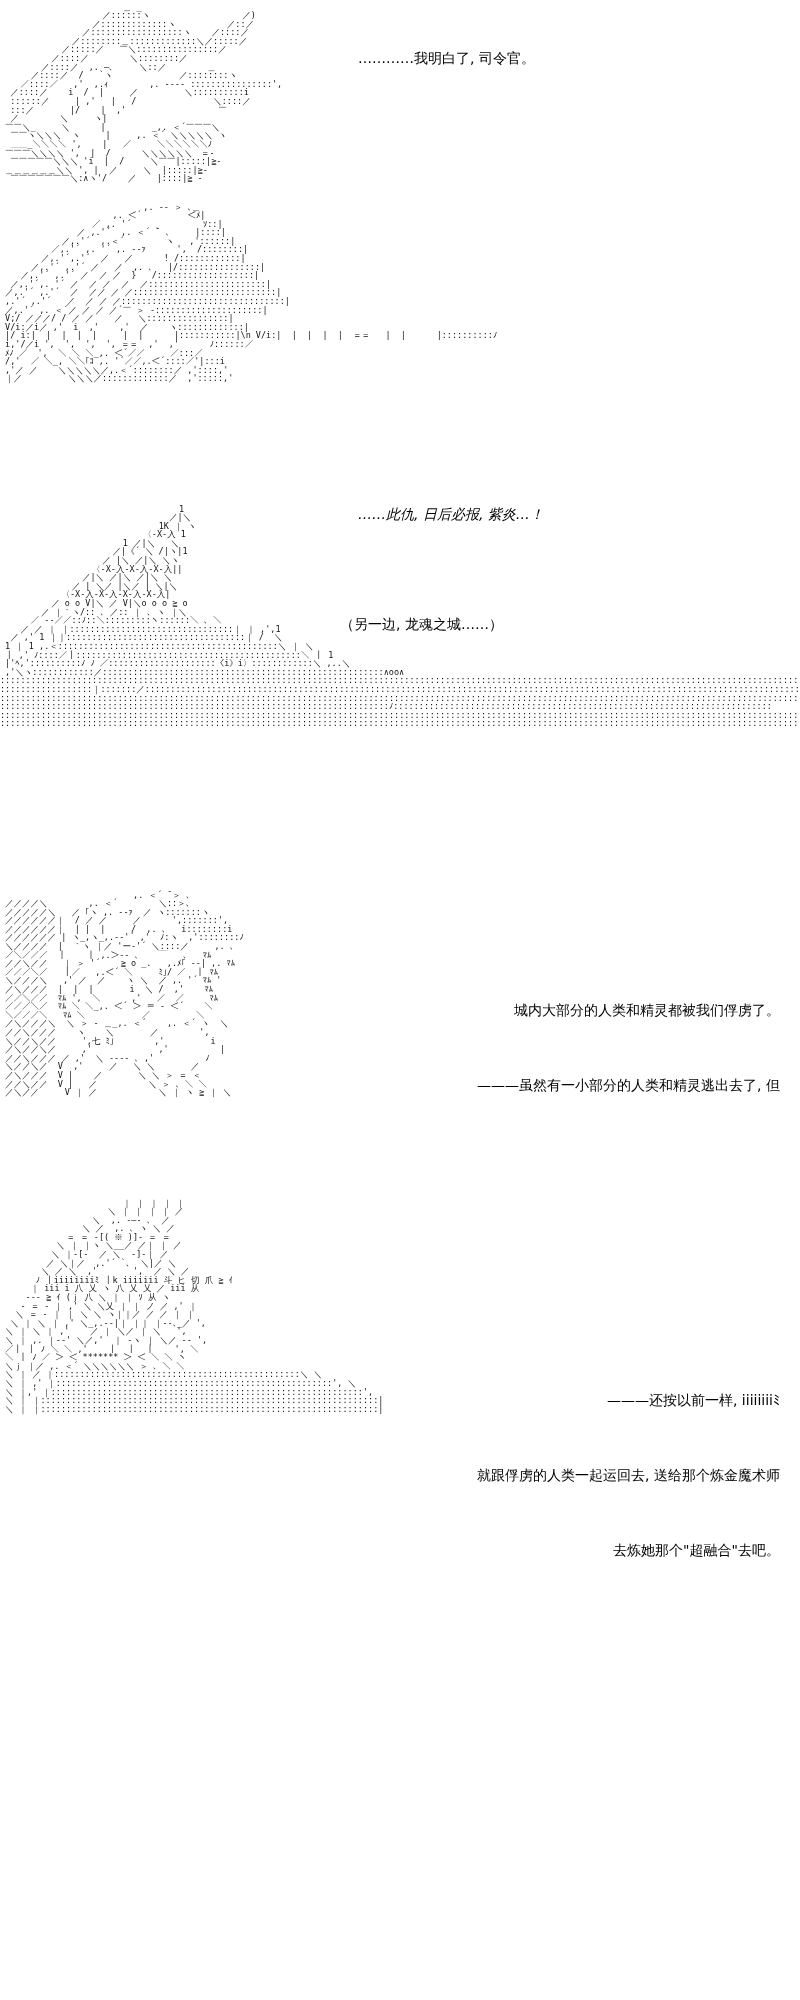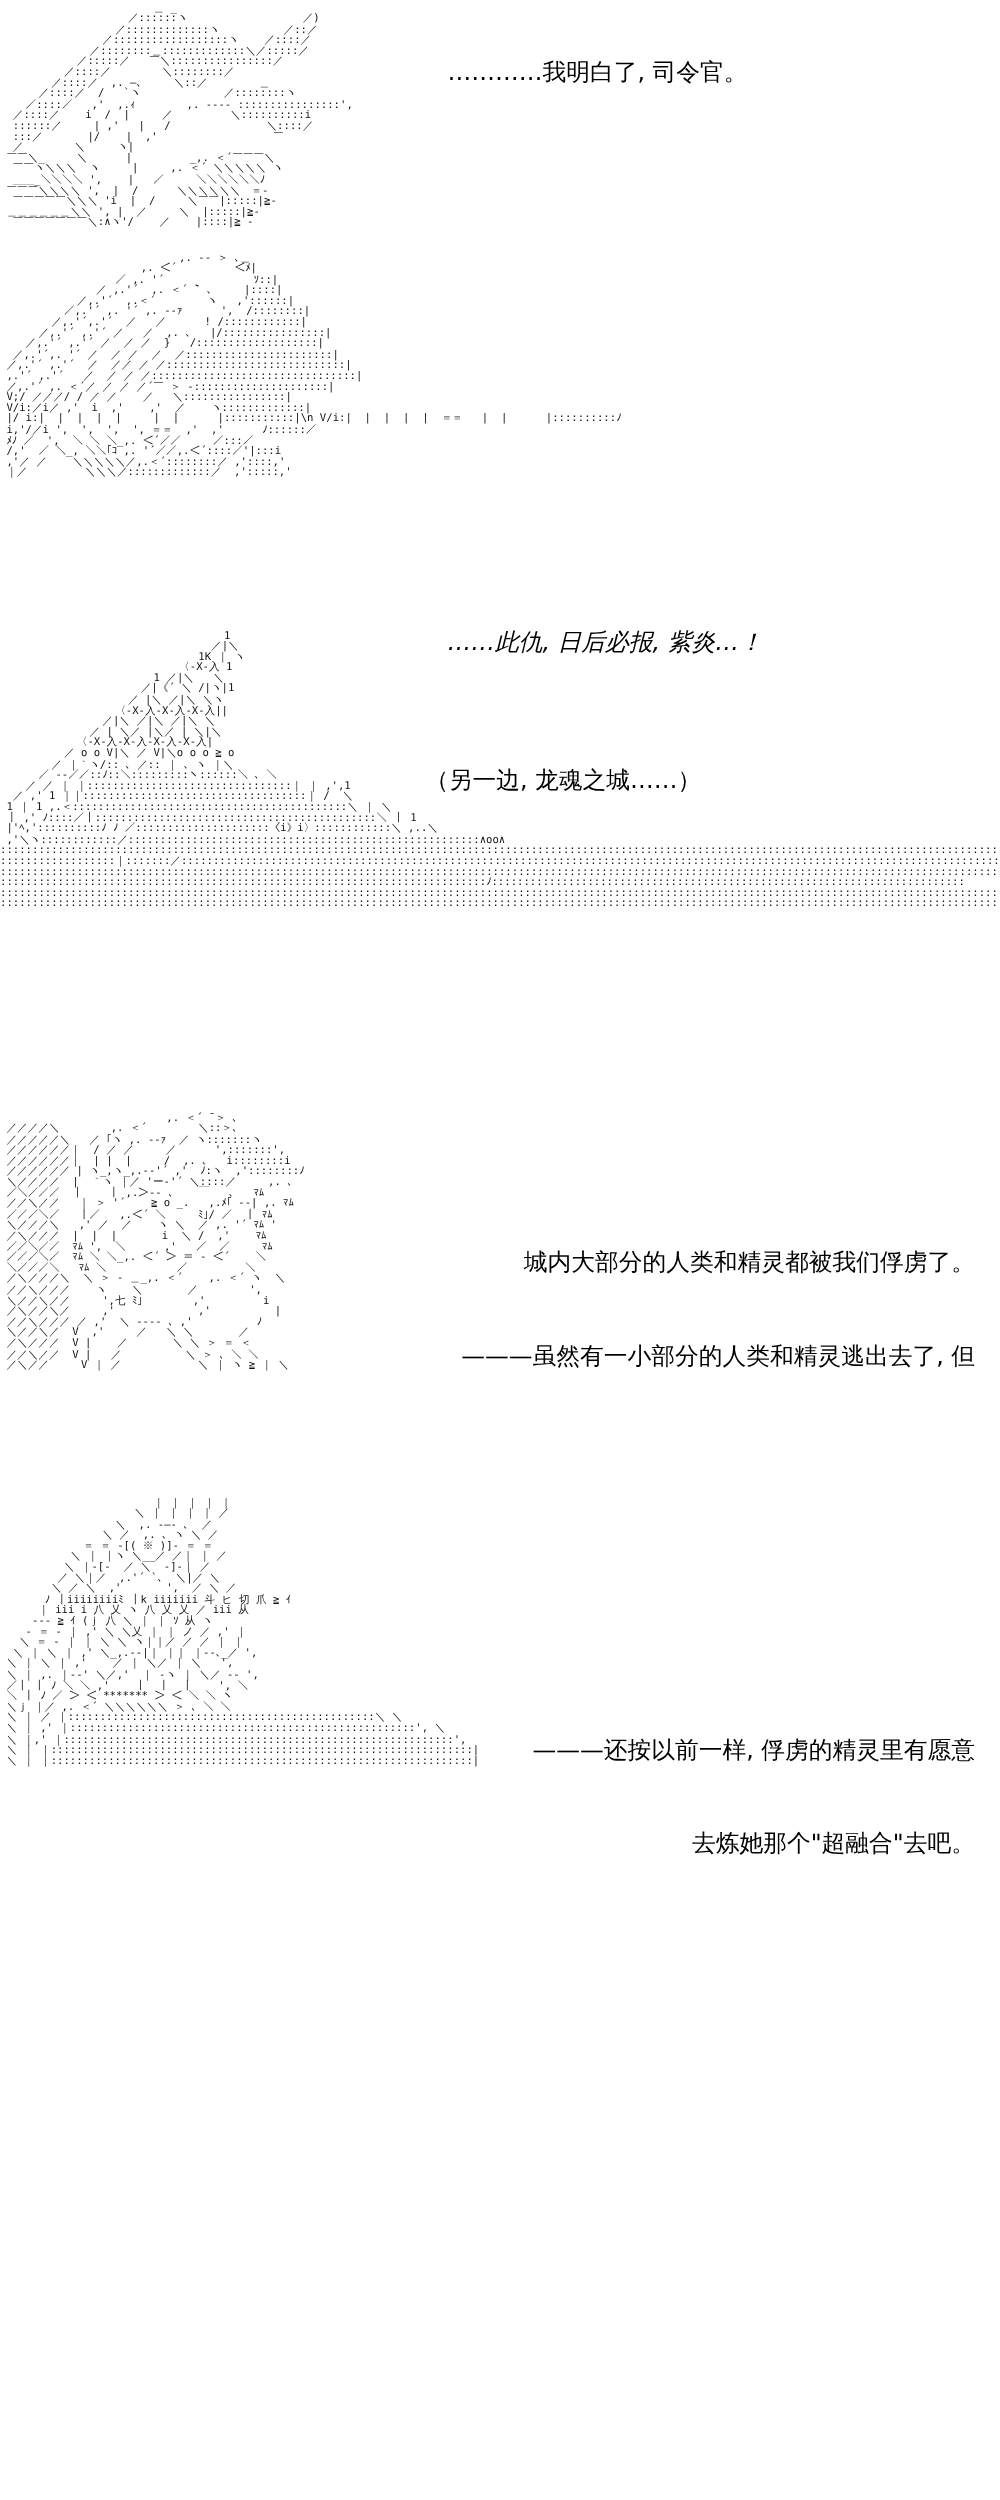--- a/index.html
+++ b/index.html
@@ -29,21 +29,21 @@
     font-size: 8.5px;
     line-height: 8.6px;
     white-space: pre;
     color: #111111;
     letter-spacing: 0px;
     position: absolute;
   }
   .dialog {
     position: absolute;
     font-family: "DejaVu Sans", sans-serif;
-    font-size: 19px;
+    font-size: 14px;
     line-height: 25px;
     color: #000000;
     white-space: pre-wrap;
   }
   .dialog.right {
     text-align: right;
   }
   .dialog.left {
     text-align: left;
   }
@@ -191,19 +191,20 @@
  ＼ ｜ ,. ｜-‐' ＼／,'  ｜ -ヽ ｜ ＼／ ‐- ',
  ／｜ ｜ ﾉ ＼ ＼ ,'    ｜  ｜  ｜    ', ＼
  ＼ ｜ ﾉ ／ ＞ ＜ ******* ＞ ＜ ＼ ＼ ヽ
  ＼ｊ ｜／ ,. ＜´ ＼＼＼＼＼＼ ＞ ､ ＼ ＼
  ＼ ｜ ／ ｜::::::::::::::::::::::::::::::::::::::::::::::::＼ ＼
  ＼ ｜ ,' ｜::::::::::::::::::::::::::::::::::::::::::::::::::::::', ＼
  ＼ ｜,' ｜:::::::::::::::::::::::::::::::::::::::::::::::::::::::::::::',
  ＼ ｜ ｜::::::::::::::::::::::::::::::::::::::::::::::::::::::::::::::::::|
  ＼ ｜ ｜::::::::::::::::::::::::::::::::::::::::::::::::::::::::::::::::::|</pre>
     <div class="dialog right" style="left:320px; top:138px; width:460px;">
-      <div>———还按以前一样, 俘虏的精灵里有愿意</div>
+      <div>———还按以前一样, iiiiiiiiﾐ</div>
+      <div>就跟俘虏的人类一起运回去, 送给那个炼金魔术师</div>
       <div>去炼她那个"超融合"去吧。</div>
       <div>&nbsp;</div>
     </div>
   </div>
 
 </div>
 
 </body></html>

